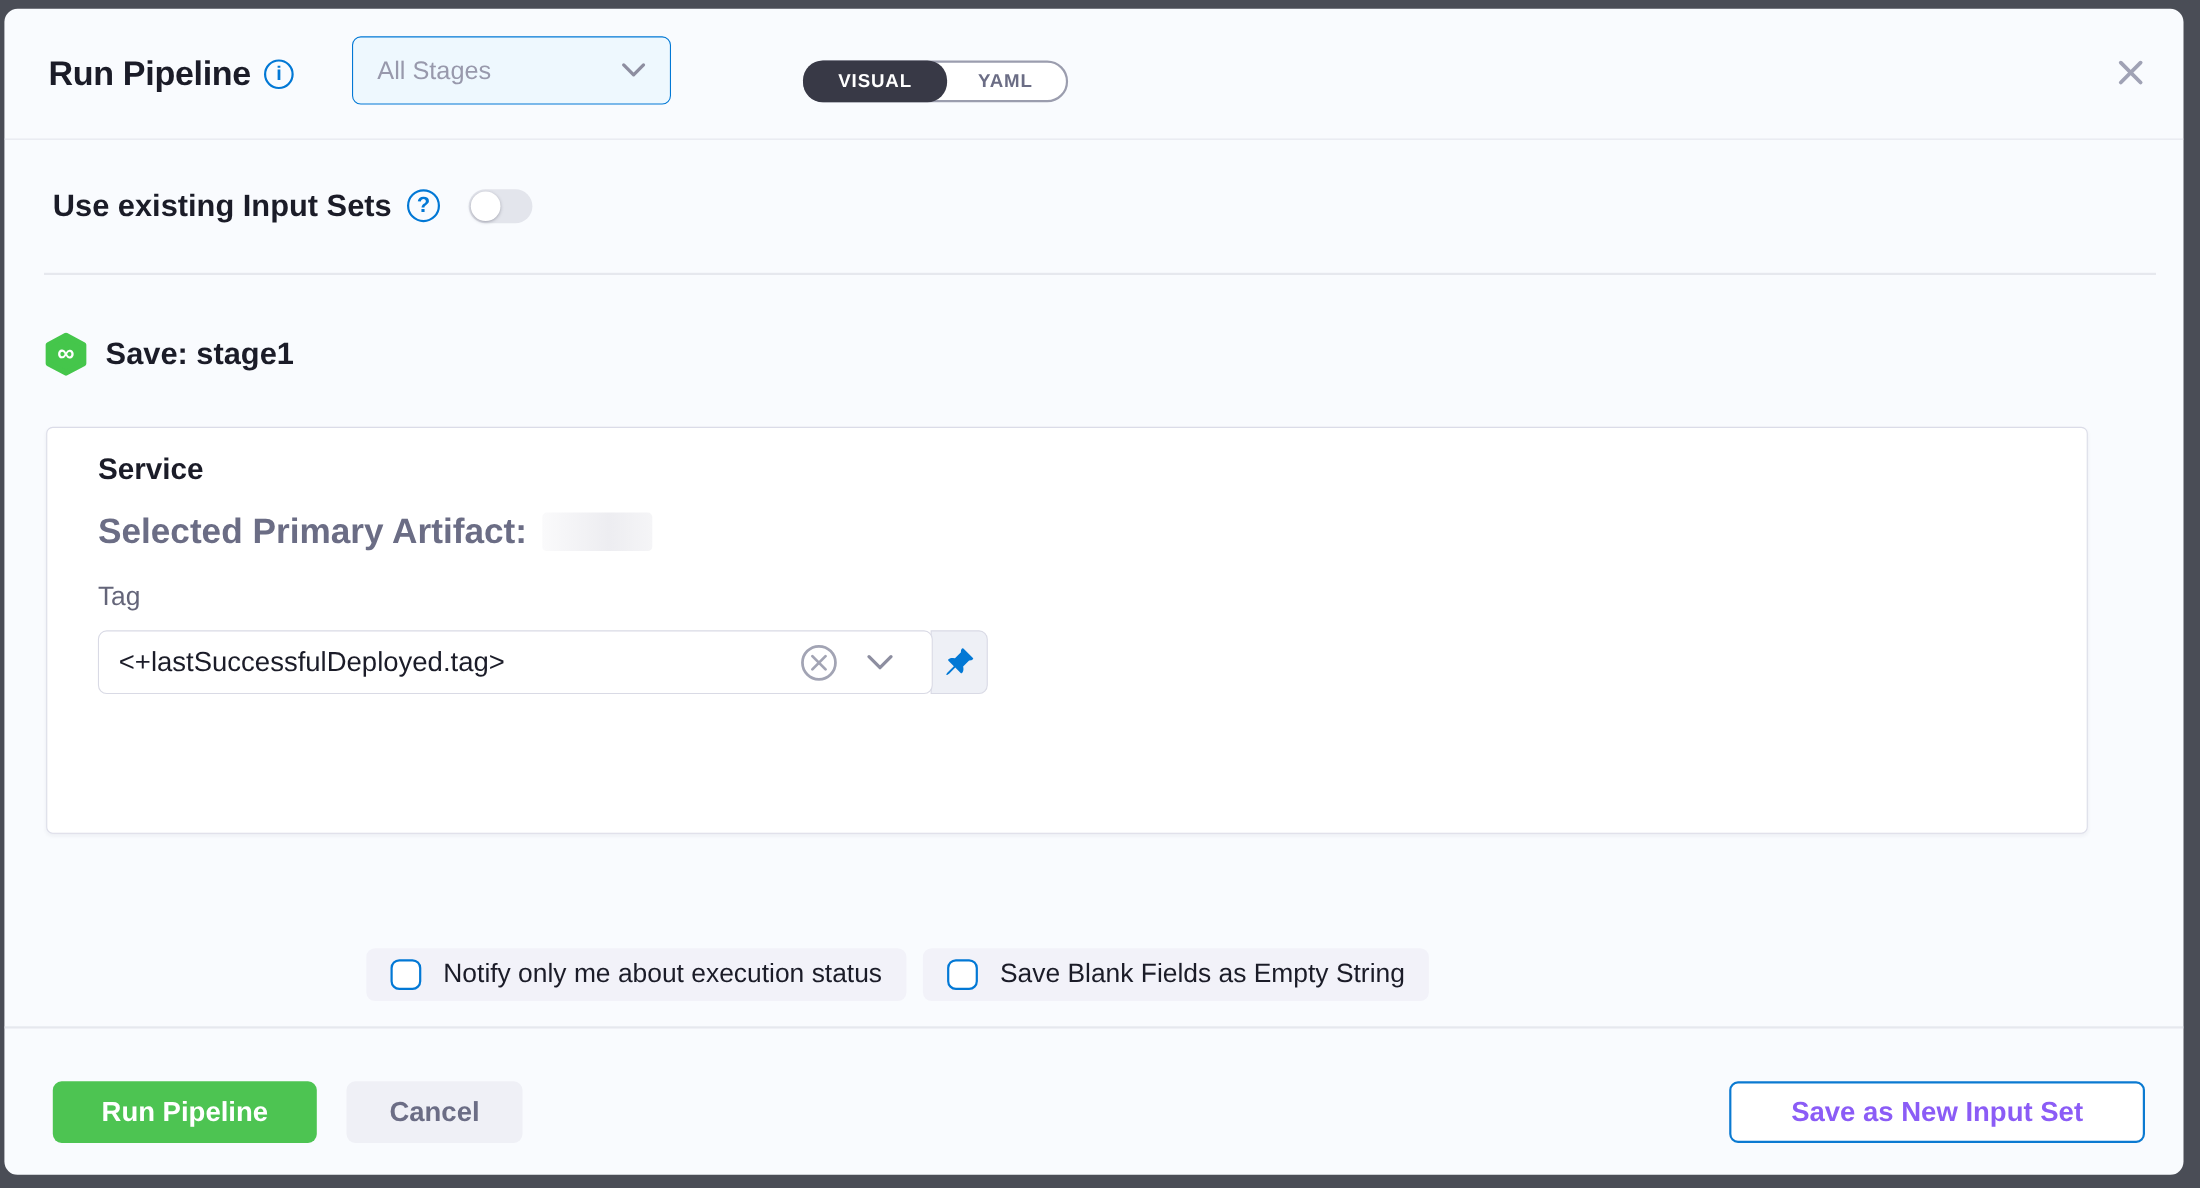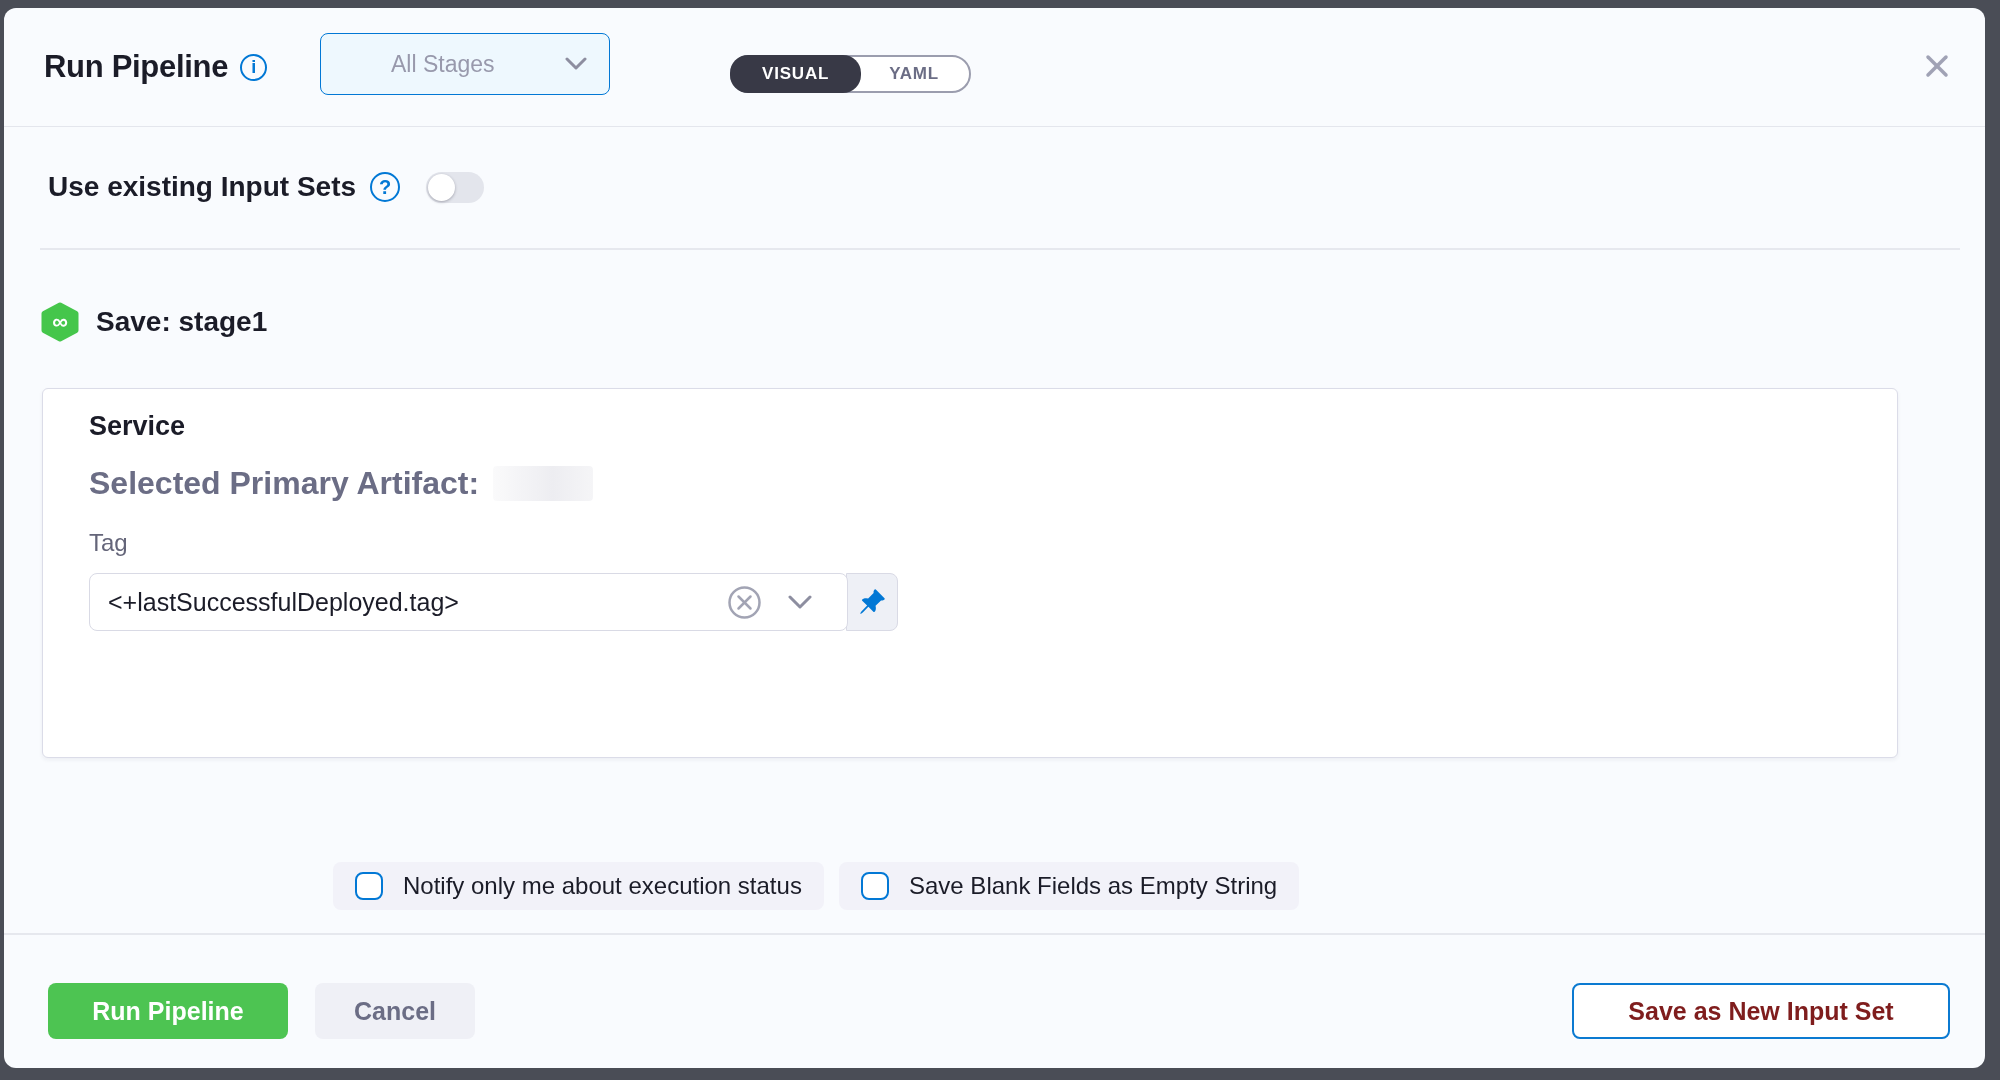--- a/index.html
+++ b/index.html
@@ -53,21 +53,20 @@
     border: 1px solid #0278d5;
     border-radius: 8px;
     display: flex; align-items: center;
     padding: 0 22px;
     cursor: pointer;
   }
   .stage-select-value {
     font-size: 23px;
     color: #9899ac;
     flex: 1;
-    margin-left: 48px;
   }
   .chevron { width: 22px; height: 14px; }
   .view-toggle {
     position: absolute;
     left: 726px; top: 47px;
     height: 38px;
     display: flex;
     align-items: stretch;
     border: 2px solid #9b9dae;
     border-radius: 20px;
@@ -283,21 +282,21 @@
   }
   .cancel-btn {
     left: 311px; width: 160px;
     background: #eff0f6;
     color: #6b6d85;
   }
   .save-btn {
     left: 1568px; width: 378px;
     background: #ffffff;
     border: 2px solid #0b7ad1;
-    color: #7f1d1d;
+    color: #8b5cf6;
   }
 </style>
 </head>
 <body>
 
 <div class="modal">
 
   <div class="modal-header">
     <div class="modal-title">Run Pipeline</div>
     <div class="info-icon">i</div>

